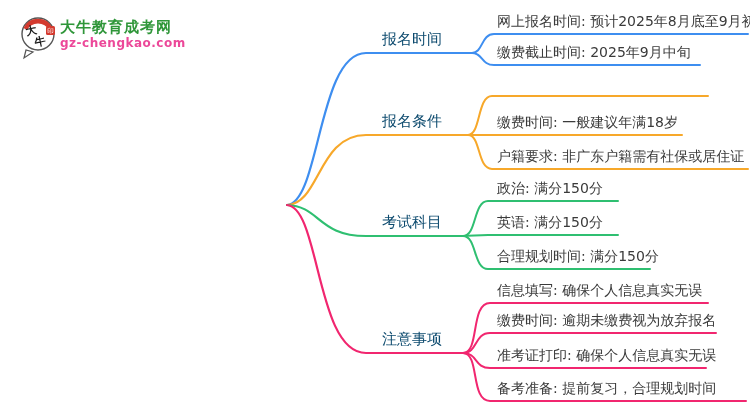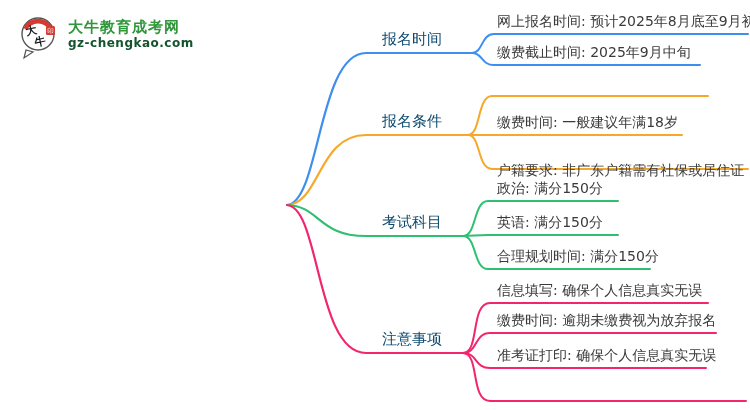--- a/index.html
+++ b/index.html
@@ -8,23 +8,23 @@
     font-family:"DejaVu Sans","Liberation Sans",sans-serif;
   }
   #wires{position:absolute;left:0;top:0;}
   .txt{position:absolute;white-space:nowrap;color:#3c3c3c;}
   .root-title{left:10px;top:197px;font-size:14px;color:#141414;line-height:18px;}
   .branch-label{left:382px;font-size:15px;line-height:20px;color:#0c4a6e;}
   .leaf-label{left:497px;font-size:14px;line-height:20px;color:#3a3a3a;}
   
   .logo{position:absolute;left:18px;top:14px;display:flex;align-items:flex-start;}
   .logo-icon{width:42px;height:46px;position:relative;flex:0 0 auto;}
-  .logo-text{margin-left:8px;padding-top:4px;}
+  .logo-text{padding-top:4px;}
   .brand{font-size:15px;font-weight:bold;color:#2f9639;line-height:18px;letter-spacing:1px;}
-  .domain{font-size:12px;font-weight:bold;color:#14532d;line-height:15px;letter-spacing:0.5px;}
+  .domain{font-size:12px;font-weight:bold;color:#ec4899;line-height:15px;letter-spacing:0.5px;}
 </style>
 </head>
 <body>
 
 <div id="stage">
 
   <svg id="wires" width="750" height="410" viewBox="0 0 750 410" fill="none" stroke-linecap="round" stroke-linejoin="round">
 
     <g>
       <path stroke-width="2.2" d="M287,205 C320,203 318,53 366,53 L472,53" stroke="#3e8ef0"></path>
@@ -76,23 +76,24 @@
 
   <div class="txt branch-label" style="top:29px">报名时间</div>
   <div class="txt branch-label" style="top:111px">报名条件</div>
   <div class="txt branch-label" style="top:212px">考试科目</div>
   <div class="txt branch-label" style="top:329px">注意事项</div>
 
   <div class="txt leaf-label" style="top:11px">网上报名时间: 预计2025年8月底至9月初</div>
   <div class="txt leaf-label" style="top:42px">缴费截止时间: 2025年9月中旬</div>
 
   <div class="txt leaf-label" style="top:112px">缴费时间: 一般建议年满18岁</div>
-  <div class="txt leaf-label" style="top:160px">户籍要求: 非广东户籍需有社保或居住证</div>
+  <div class="txt leaf-label" style="top:146px">户籍要求: 非广东户籍需有社保或居住证</div>
 
   <div class="txt leaf-label" style="top:178px">政治: 满分150分</div>
   <div class="txt leaf-label" style="top:212px">英语: 满分150分</div>
   <div class="txt leaf-label" style="top:246px">合理规划时间: 满分150分</div>
 
   <div class="txt leaf-label" style="top:280px">信息填写: 确保个人信息真实无误</div>
   <div class="txt leaf-label" style="top:310px">缴费时间: 逾期未缴费视为放弃报名</div>
   <div class="txt leaf-label" style="top:345px">准考证打印: 确保个人信息真实无误</div>
+  <div class="txt leaf-label" style="top:378px">备考准备: 提前复习，合理规划时间</div>
 
 </div>
 
 </body></html>

